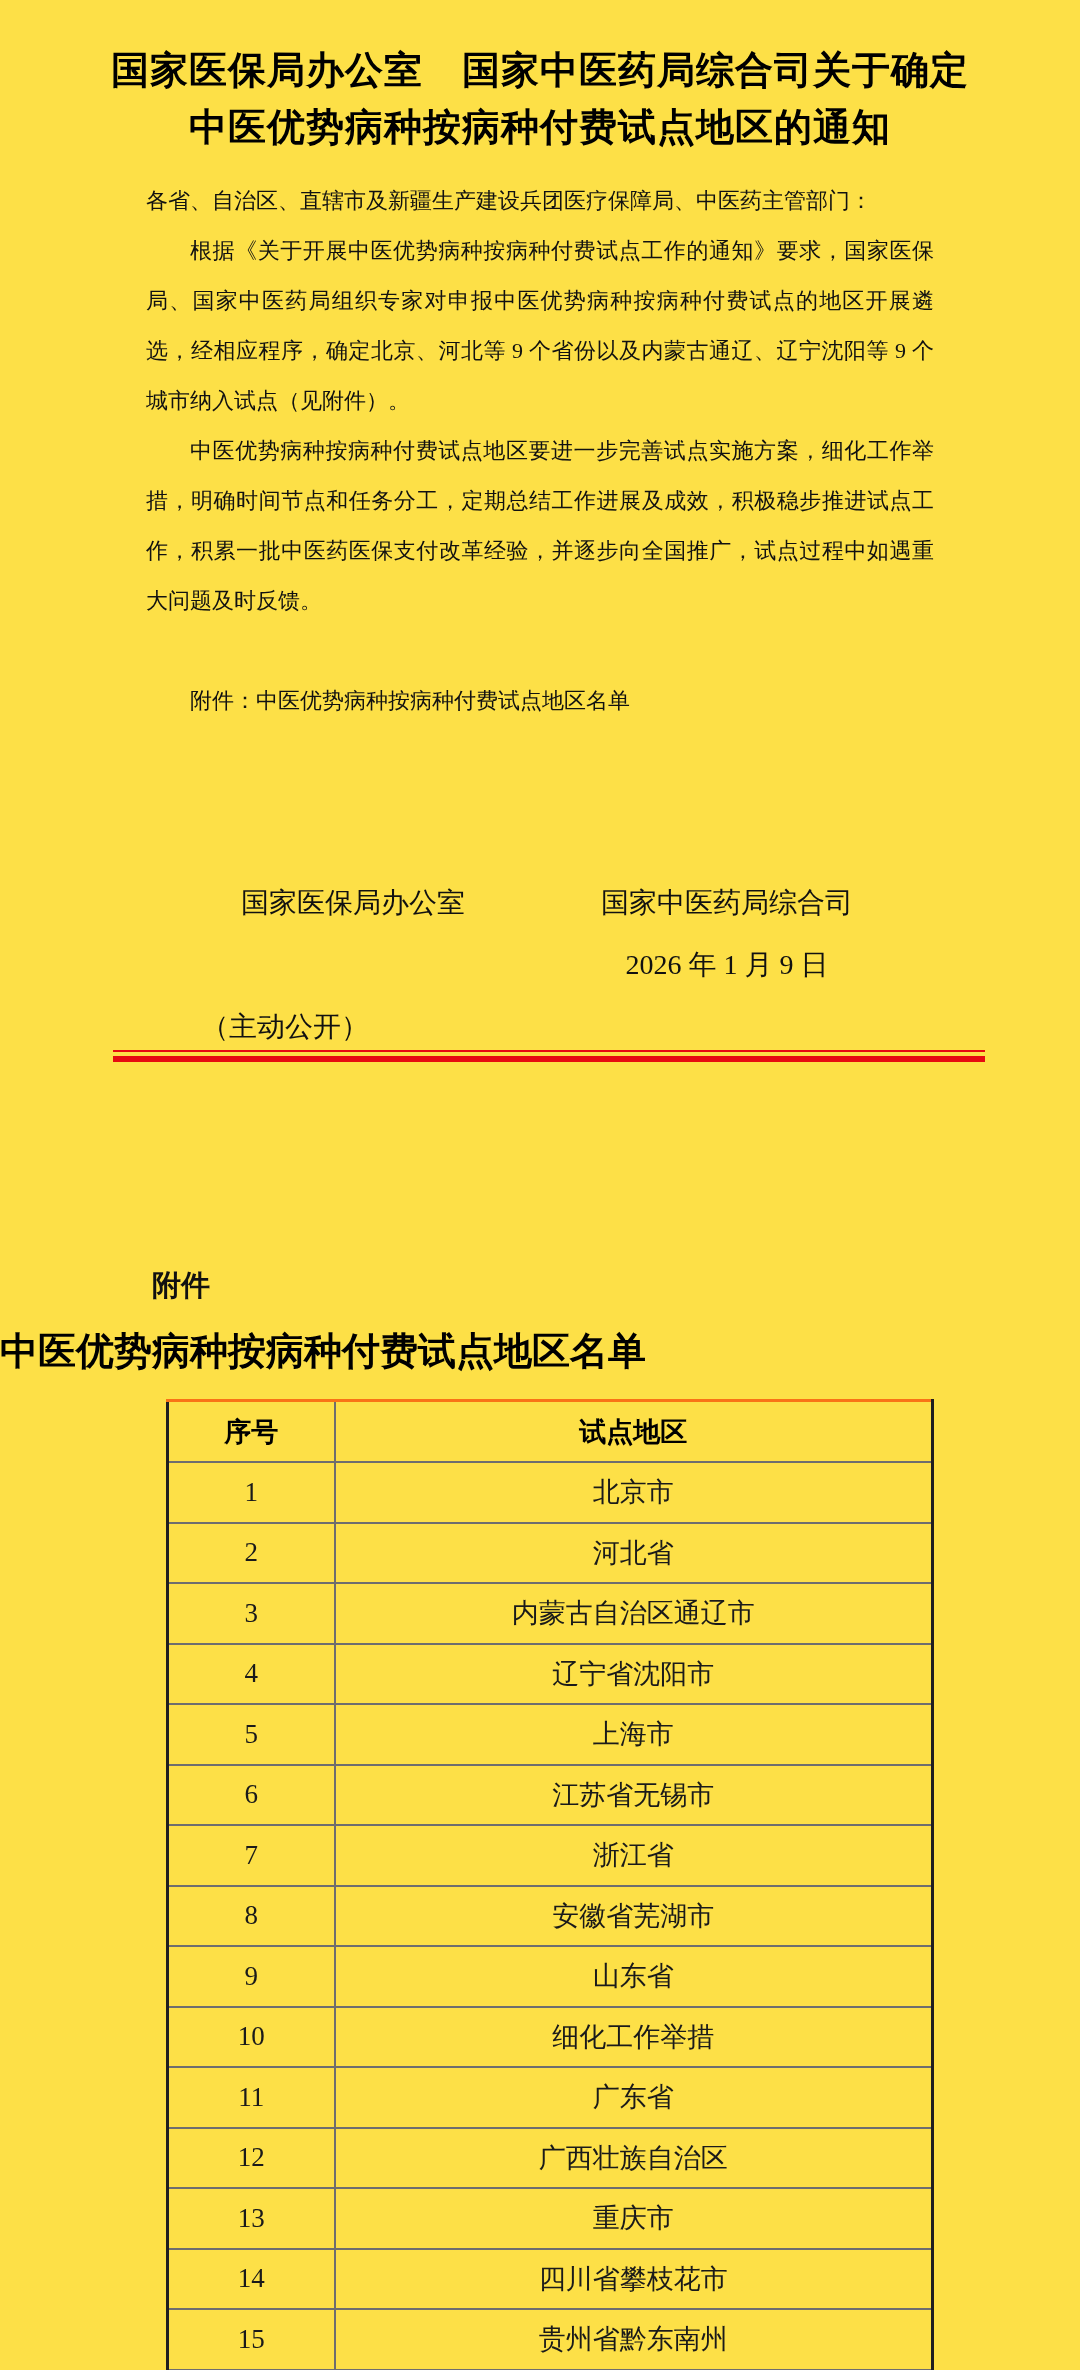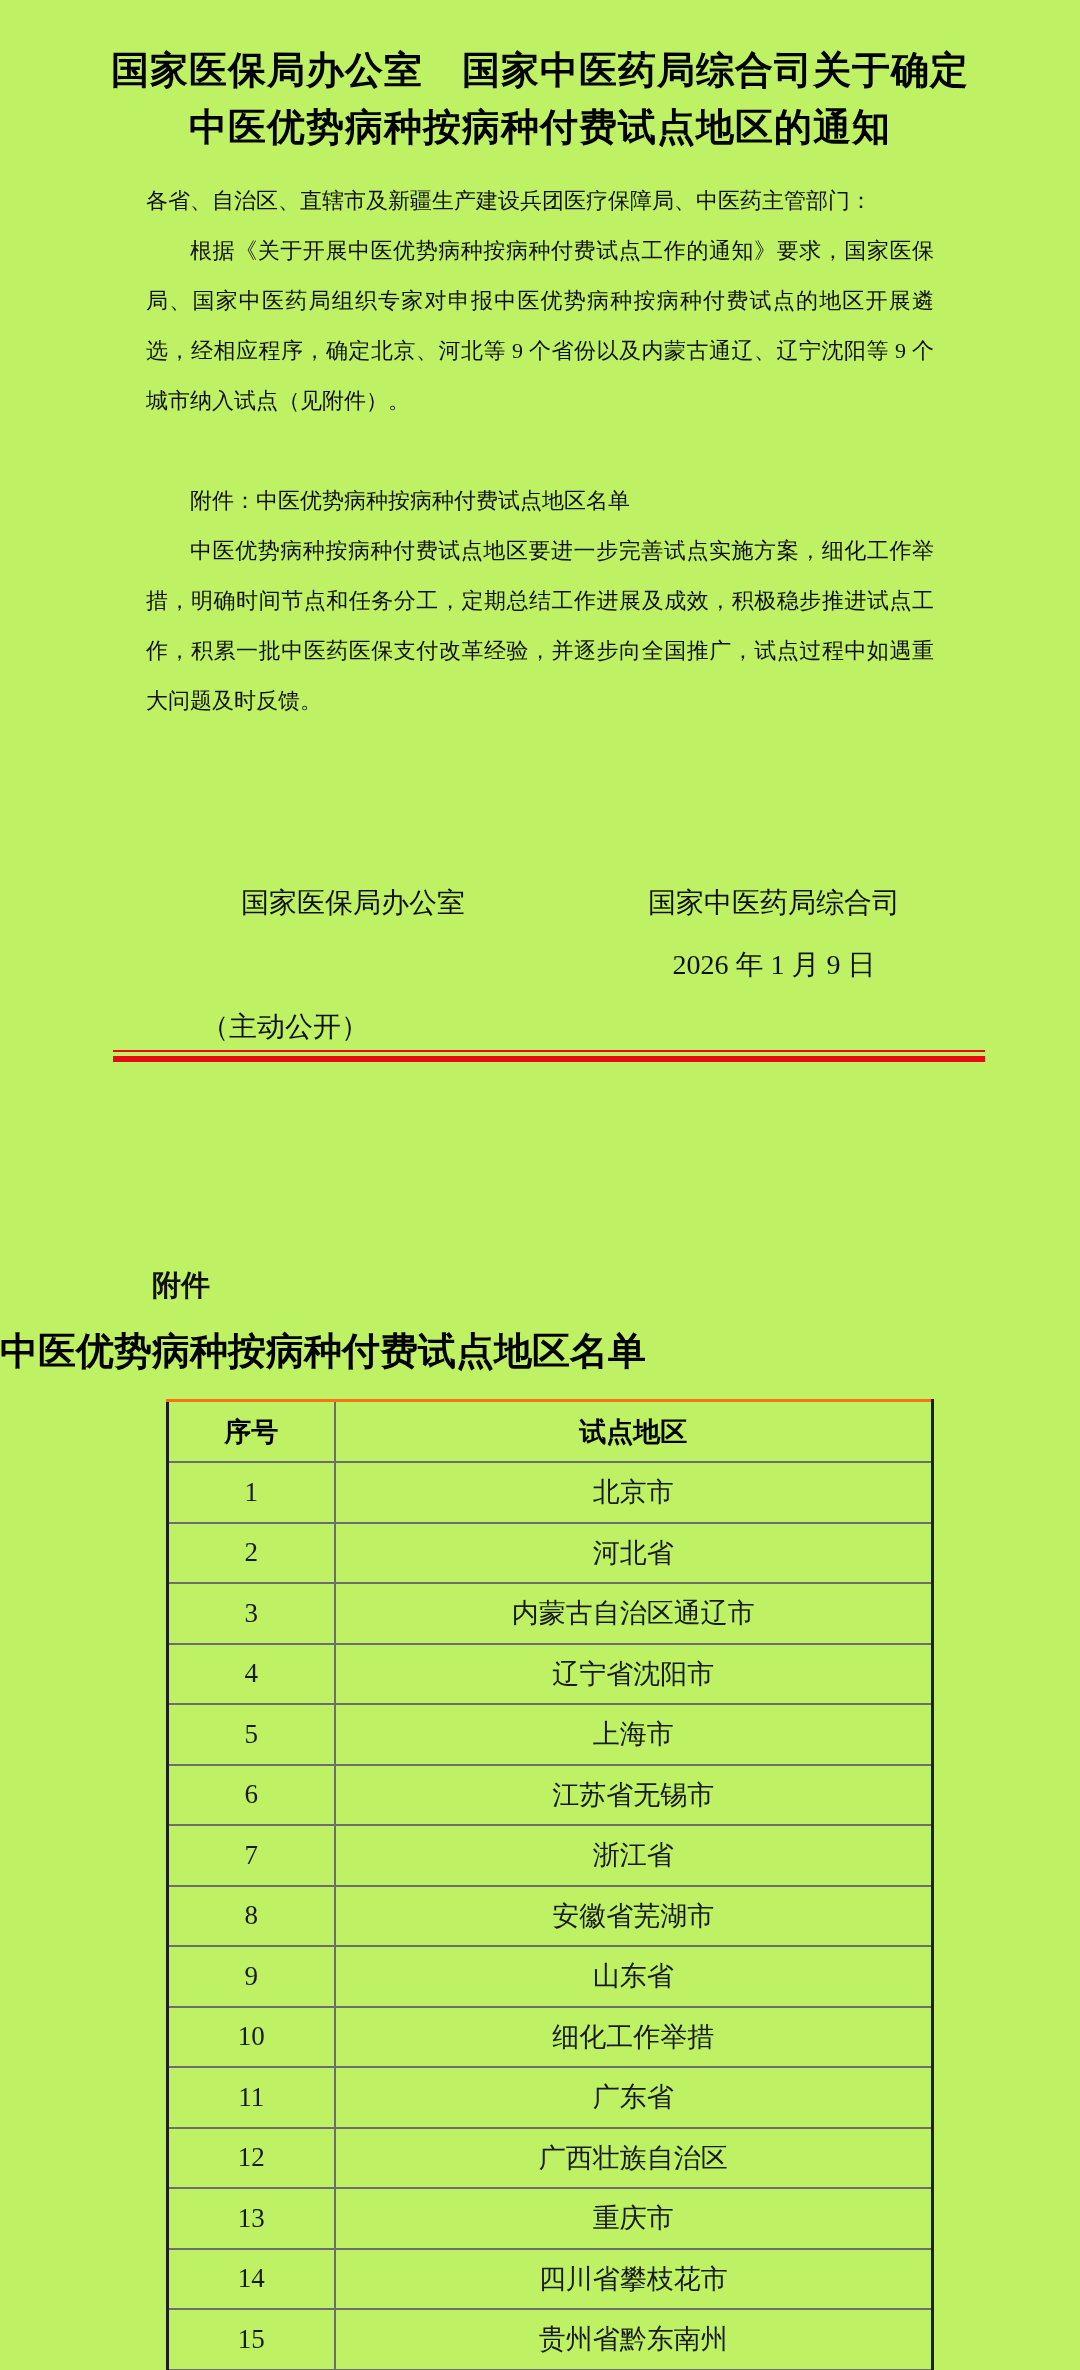--- a/index.html
+++ b/index.html
@@ -1,19 +1,19 @@
 <!DOCTYPE html>
 <html><head>
 <meta charset="utf-8">
 <style>
   html,body{margin:0;padding:0;background:#ffffff;}
   .page{
     position:relative;
     width:1080px;height:2370px;
-    background:#bef264;
+    background:#fde047;
     font-family:"Liberation Serif","DejaVu Serif",serif;
     color:#111111;
     overflow:hidden;
   }
   
   .doc-title{
     position:absolute;top:42px;left:0;width:1080px;
     text-align:center;font-weight:bold;font-size:38px;line-height:57px;
     letter-spacing:1px;color:#000000;
   }
@@ -25,21 +25,21 @@
   .doc-body p{margin:0;padding:0;}
   .doc-body p.indent{text-indent:2em;}
   .attachment-ref{margin-top:50px !important;}
   
   .signatures{
     position:absolute;top:878px;left:146px;width:788px;
     font-size:28px;line-height:50px;
   }
   .sig-row{display:flex;align-items:flex-start;gap:18px;}
   .sig-left{margin-left:95px;white-space:nowrap;}
-  .sig-right{margin-left:auto;margin-right:34px;display:inline-flex;flex-direction:column;align-items:center;}
+  .sig-right{margin-left:auto;margin-right:81px;display:inline-flex;flex-direction:column;align-items:center;}
   .sig-date{margin-top:12px;white-space:nowrap;}
   .disclosure{margin-left:55px;margin-top:12px;}
   
   .red-divider{position:absolute;top:1050px;left:113px;width:872px;}
   .red-divider .thin{height:2px;background:#e60b10;}
   .red-divider .thick{margin-top:4px;height:6px;background:#e60b10;}
   
   .att-label{
     position:absolute;top:1266px;left:152px;
     font-family:"Liberation Sans","DejaVu Sans",sans-serif;
@@ -80,22 +80,22 @@
 <div class="page">
 
   <header class="doc-title">
     <div>国家医保局办公室　国家中医药局综合司关于确定</div>
     <div>中医优势病种按病种付费试点地区的通知</div>
   </header>
 
   <section class="doc-body">
     <p>各省、自治区、直辖市及新疆生产建设兵团医疗保障局、中医药主管部门：</p>
     <p class="indent">根据《关于开展中医优势病种按病种付费试点工作的通知》要求，国家医保局、国家中医药局组织专家对申报中医优势病种按病种付费试点的地区开展遴选，经相应程序，确定北京、河北等 9 个省份以及内蒙古通辽、辽宁沈阳等 9 个城市纳入试点（见附件）。</p>
+    <p class="indent">中医优势病种按病种付费试点地区要进一步完善试点实施方案，细化工作举措，明确时间节点和任务分工，定期总结工作进展及成效，积极稳步推进试点工作，积累一批中医药医保支付改革经验，并逐步向全国推广，试点过程中如遇重大问题及时反馈。</p>
     <p class="indent attachment-ref">附件：中医优势病种按病种付费试点地区名单</p>
-    <p class="indent">中医优势病种按病种付费试点地区要进一步完善试点实施方案，细化工作举措，明确时间节点和任务分工，定期总结工作进展及成效，积极稳步推进试点工作，积累一批中医药医保支付改革经验，并逐步向全国推广，试点过程中如遇重大问题及时反馈。</p>
   </section>
 
   <section class="signatures">
     <div class="sig-row">
       <span class="sig-left">国家医保局办公室</span>
       <span class="sig-right">
         <span>国家中医药局综合司</span>
         <span class="sig-date">2026 年 1 月 9 日</span>
       </span>
     </div>

